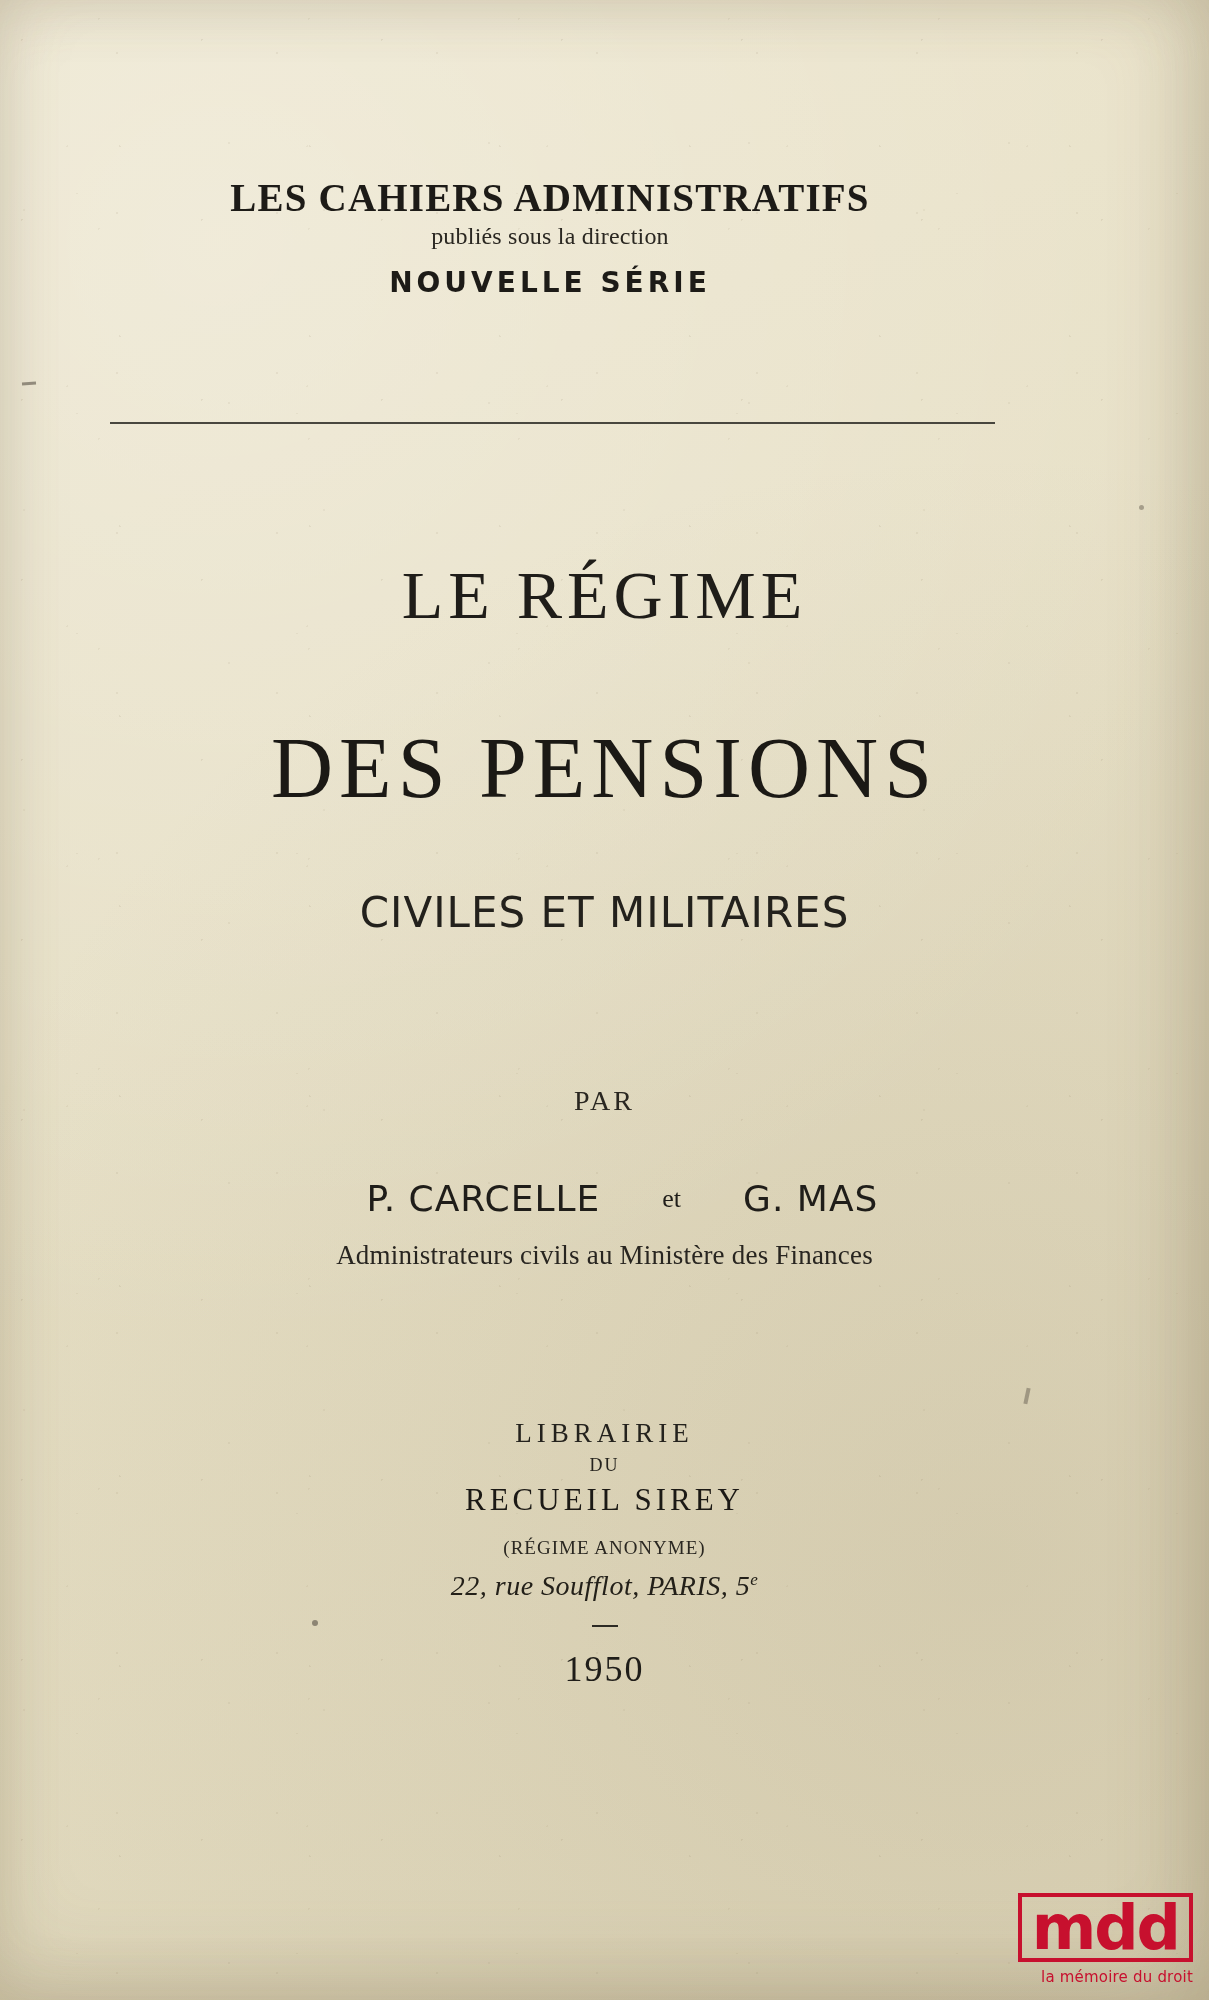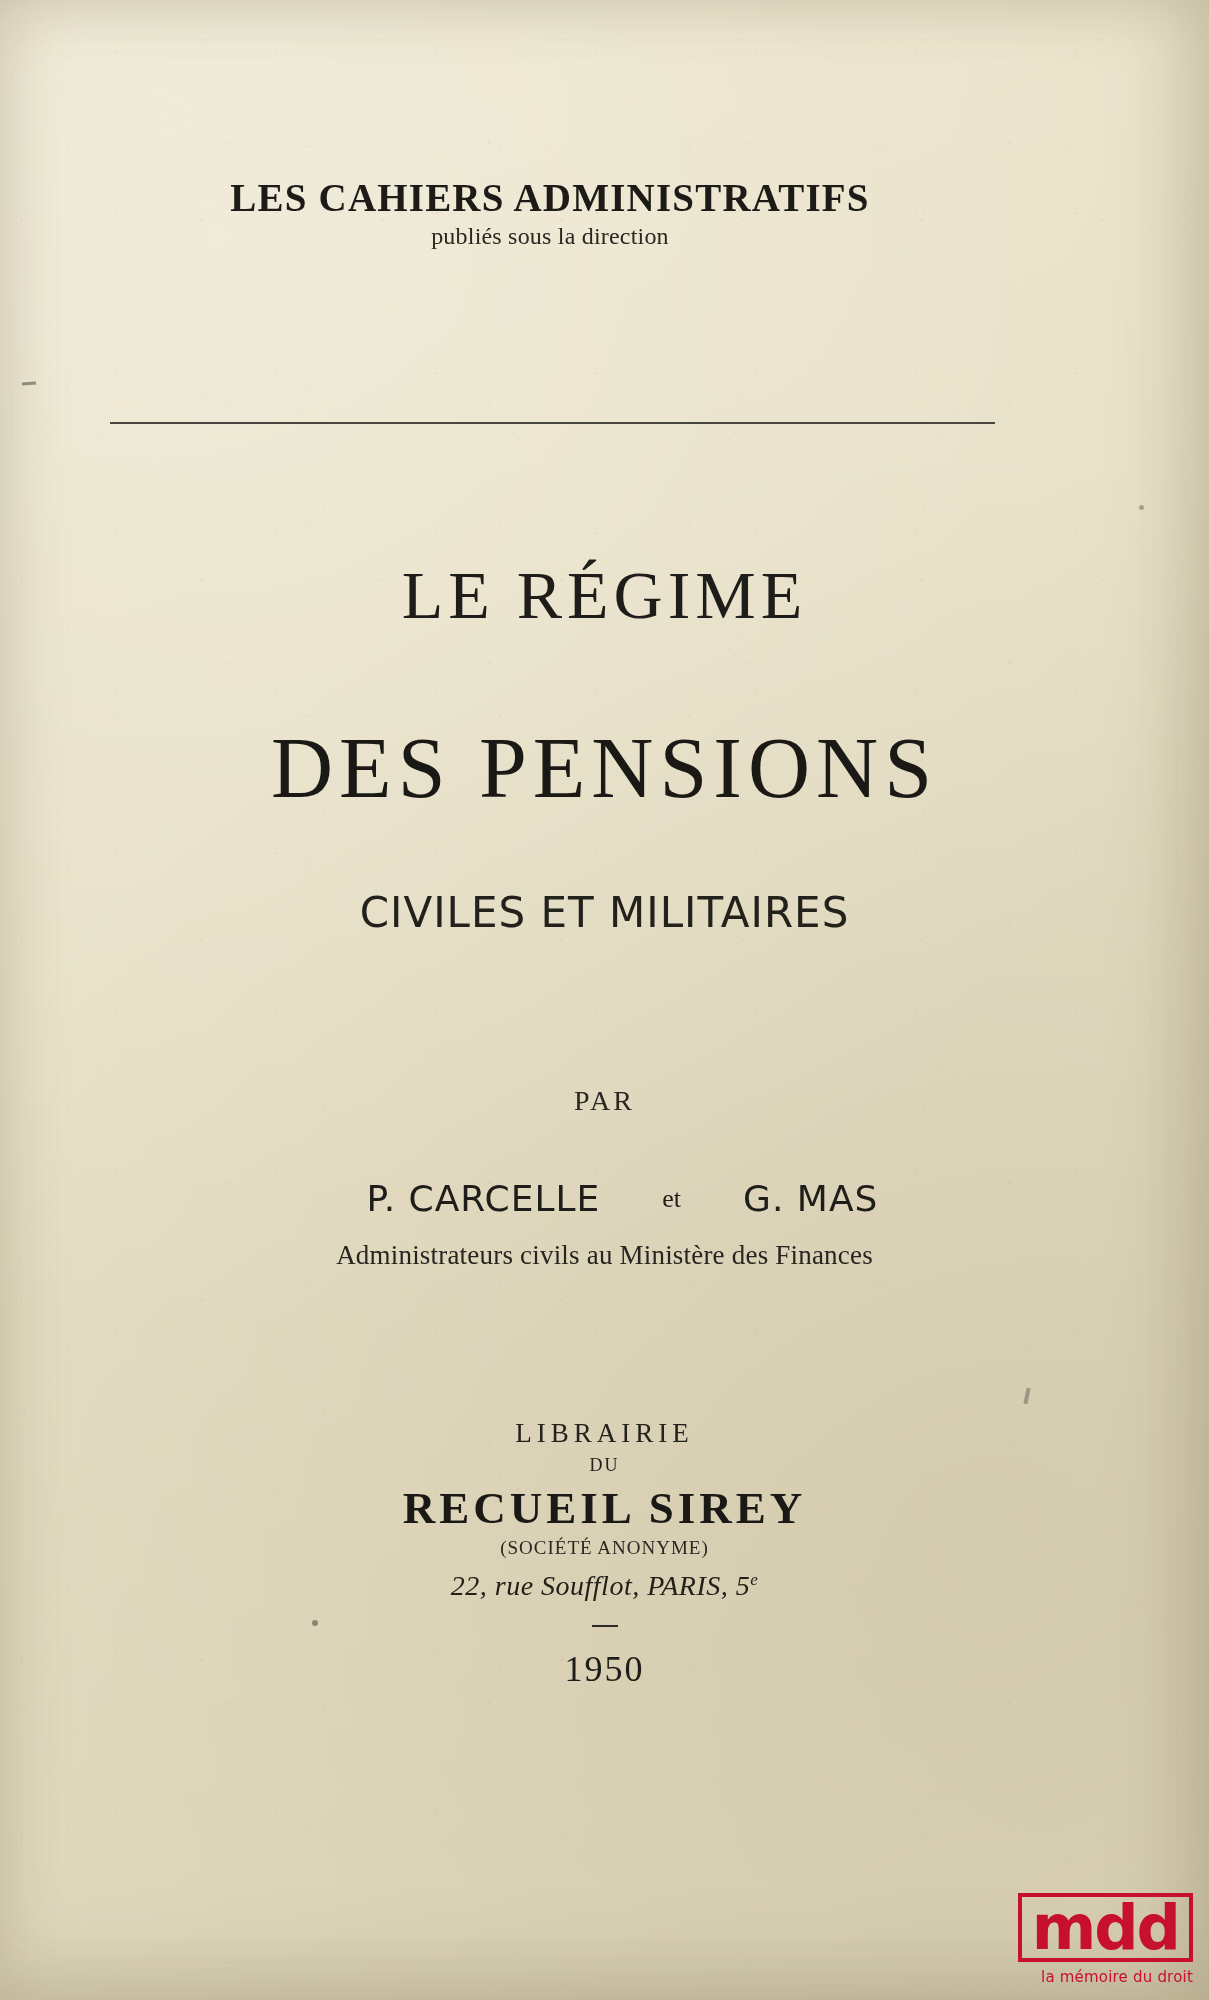--- a/index.html
+++ b/index.html
@@ -194,23 +194,23 @@
     left: 0; right: 0;
     top: 1455px;
     font-size: 18px;
     letter-spacing: 2px;
     color: #24221d;
   }
   .pub-name {
     position: absolute;
     left: 0; right: 0;
     top: 1482px;
-    font-size: 45px;
+    font-size: 31px;
     letter-spacing: 4px;
-    font-weight: 700;
+    font-weight: 400;
     color: #1b1915;
   }
   .pub-sa {
     position: absolute;
     left: 0; right: 0;
     top: 1537px;
     font-size: 19px;
     letter-spacing: 1px;
     color: #2a2721;
   }
@@ -290,40 +290,41 @@
 
 <div class="page">
 
   <div class="grain"></div>
 
   <div class="content">
 
     <div class="series-block">
       <div class="series-title">LES CAHIERS ADMINISTRATIFS</div>
       <div class="series-sub1">publiés sous la direction</div>
+      <div class="nouvelle">NOUVELLE SÉRIE</div>
     </div>
 
     <div class="rule"></div>
 
     <div class="title1">LE RÉGIME</div>
     <div class="title2">DES PENSIONS</div>
     <div class="title3">CIVILES ET MILITAIRES</div>
 
     <div class="par">PAR</div>
     <div class="authors">
       <span class="a-name">P. CARCELLE</span>
       <span class="a-et">et</span>
       <span class="a-name">G. MAS</span>
     </div>
     <div class="authors-sub">Administrateurs civils au Ministère des Finances</div>
 
     <div class="pub-librairie">LIBRAIRIE</div>
     <div class="pub-du">DU</div>
     <div class="pub-name">RECUEIL SIREY</div>
-    <div class="pub-sa">(SOCIÉTÉ ANONYME)</div>
+    <div class="pub-sa">(RÉGIME ANONYME)</div>
     <div class="pub-addr"><span>22, rue Soufflot, PARIS, 5</span><sup>e</sup></div>
     <div class="pub-dash"></div>
     <div class="pub-year">1950</div>
 
   </div>
 
   <div class="mark m1"></div>
   <div class="mark m2"></div>
   <div class="mark m3"></div>
   <div class="mark m4"></div>

